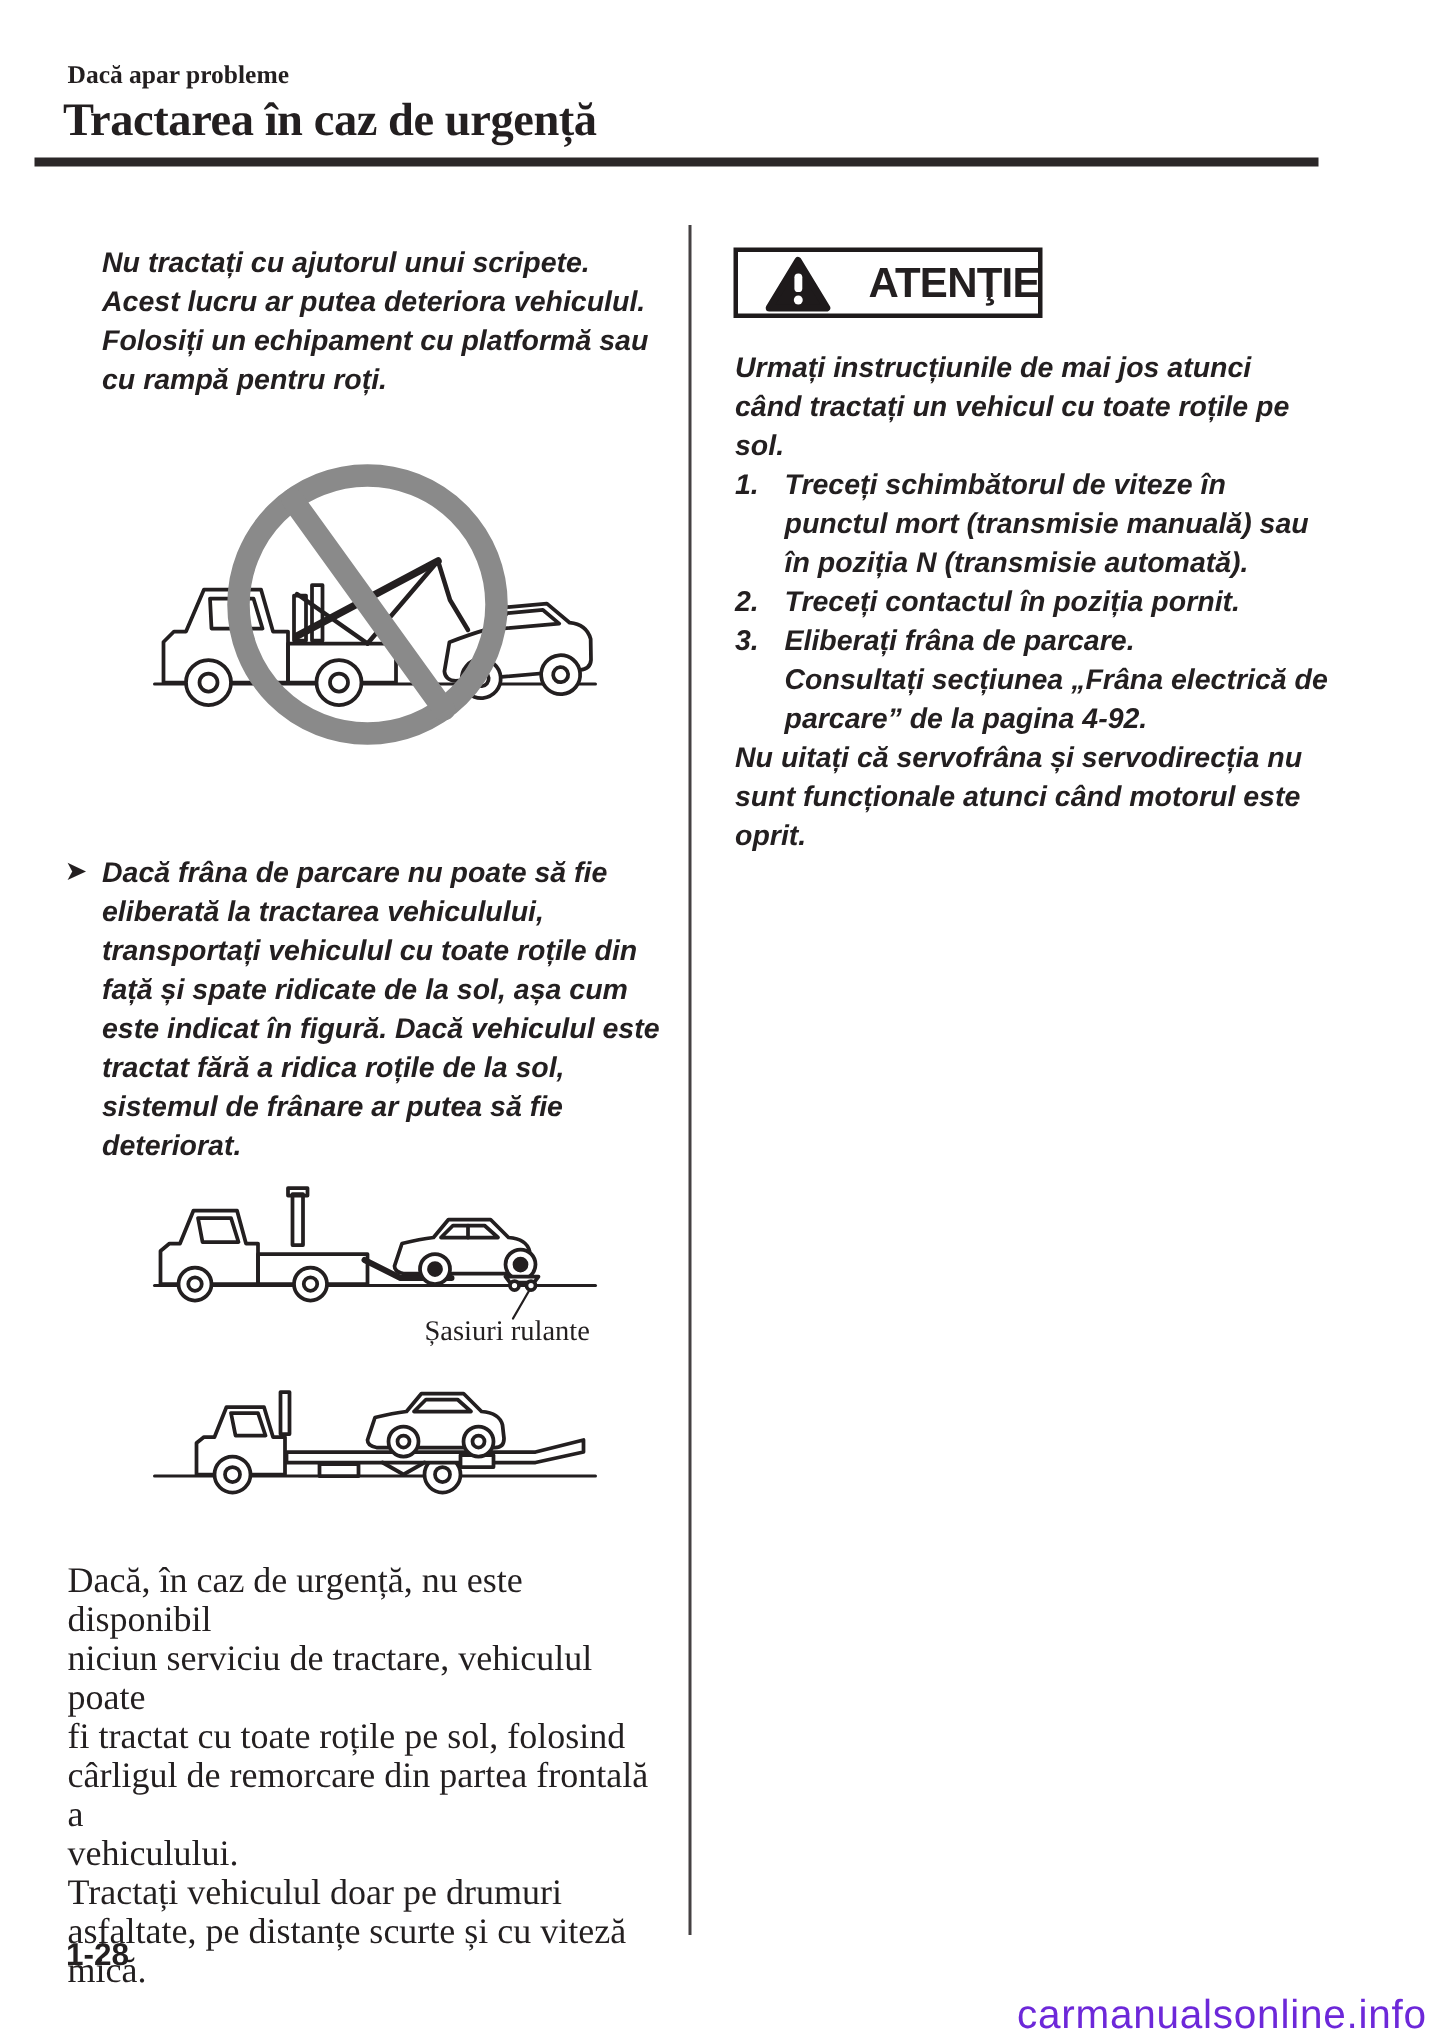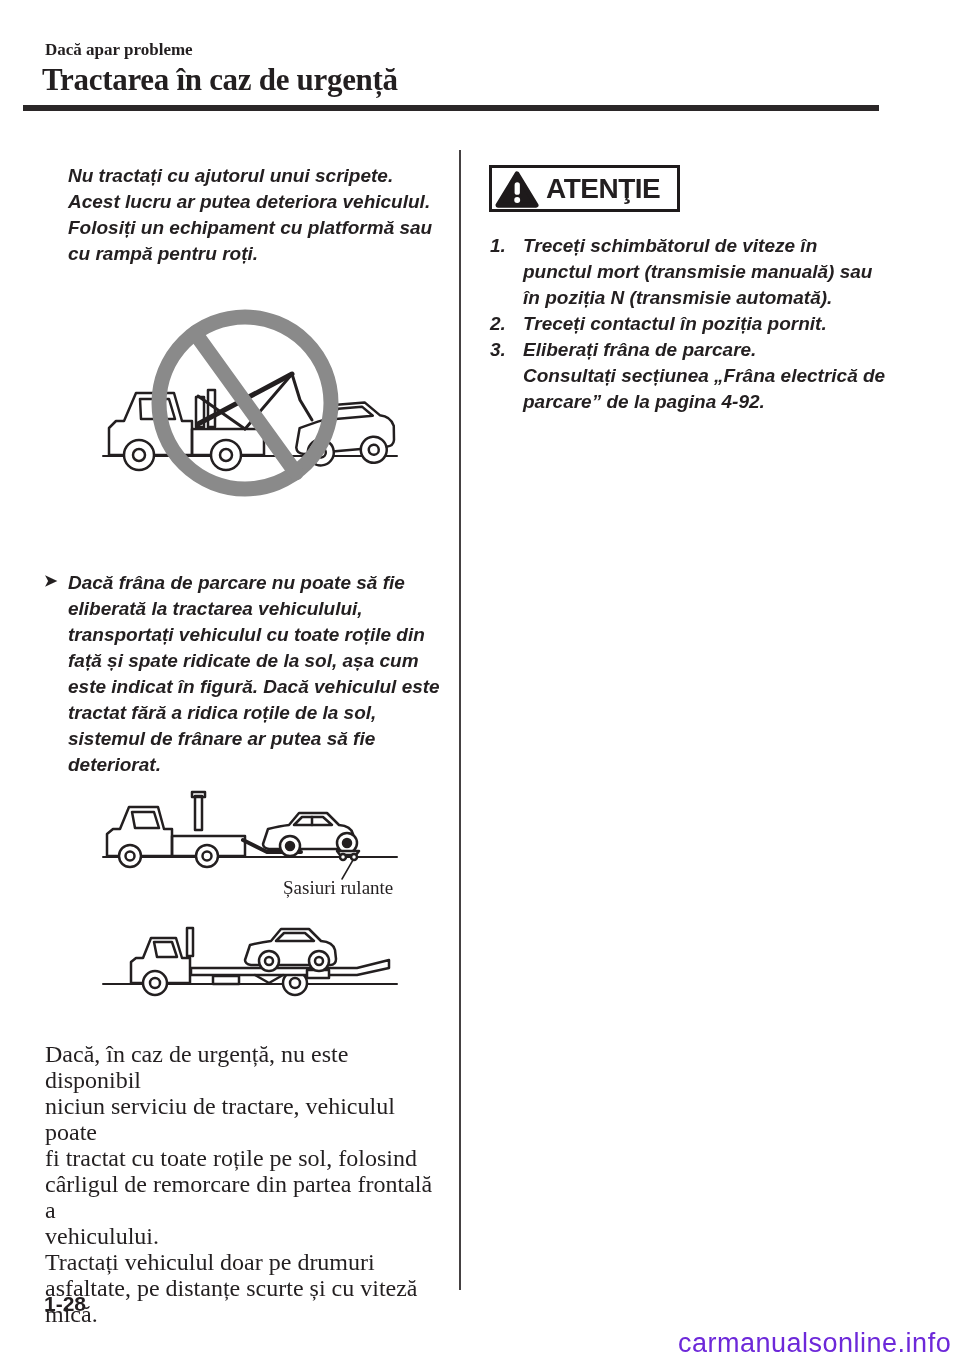--- a/index.html
+++ b/index.html
@@ -21,21 +21,21 @@
   .bullet-text{left:68px;top:570px;width:376px;}
   .note-left{left:45px;top:1041px;width:398px;}
   
   .fig{background:#ffffff;}
   .fig1{left:95px;top:270px;width:310px;height:290px;}
   .fig2{left:95px;top:780px;width:310px;height:232px;}
   .fig-label{position:absolute;left:188px;top:97px;font-family:Liberation Serif, serif;
              font-size:19px;white-space:nowrap;}
   
   .caution-box{left:489px;top:165px;width:182px;height:41px;border:3px solid #1e1a1b;
-               display:flex;align-items:center;gap:7px;padding-left:3px;}
+               display:flex;align-items:center;gap:25px;padding-left:18px;}
   .caution-label{font-weight:bold;font-size:28px;letter-spacing:-0.5px;}
   .rcol{left:490px;top:233px;width:396px;}
   .step{display:flex;}
   .step-num{width:33px;flex:0 0 33px;font-style:italic;font-weight:bold;font-size:19px;line-height:26px;}
   .step-body{flex:1;}
   
   .page-number{left:44px;top:1292px;font-weight:bold;font-size:21px;}
   .watermark{left:678px;top:1328px;font-size:27px;letter-spacing:0.5px;color:#6d28d9;}
   svg{display:block;}
   .lineart{stroke:#231f20;fill:none;stroke-width:2.5;stroke-linejoin:round;stroke-linecap:round;}
@@ -171,34 +171,40 @@
       <svg width="44" height="40" viewBox="0 0 46 40">
         <path d="M23 4 L43 37 H3 Z" fill="#1e1a1b" stroke="#1e1a1b" stroke-width="5" stroke-linejoin="round"></path>
         <rect x="20.5" y="13" width="5.5" height="13" rx="2.7" fill="#ffffff"></rect>
         <circle cx="23.2" cy="31.5" r="3.1" fill="#ffffff"></circle>
       </svg>
     </span>
     <span class="caution-label">ATENŢIE</span>
   </div>
 
   <div class="abs rcol">
+    <div class="ital pre">Urmați instrucțiunile de mai jos atunci
+când tractați un vehicul cu toate roțile pe
+sol.</div>
     <div class="step">
       <span class="step-num">1.</span>
       <div class="step-body ital pre">Treceți schimbătorul de viteze în
 punctul mort (transmisie manuală) sau
 în poziția N (transmisie automată).</div>
     </div>
     <div class="step">
       <span class="step-num">2.</span>
       <div class="step-body ital pre">Treceți contactul în poziția pornit.</div>
     </div>
     <div class="step">
       <span class="step-num">3.</span>
       <div class="step-body ital pre">Eliberați frâna de parcare.
 Consultați secțiunea „Frâna electrică de
 parcare” de la pagina 4-92.</div>
     </div>
+    <div class="ital pre">Nu uitați că servofrâna și servodirecția nu
+sunt funcționale atunci când motorul este
+oprit.</div>
   </div>
 
   <div class="abs page-number">1-28</div>
   <div class="abs watermark">carmanualsonline.info</div>
 
 </div>
 
 </body></html>

